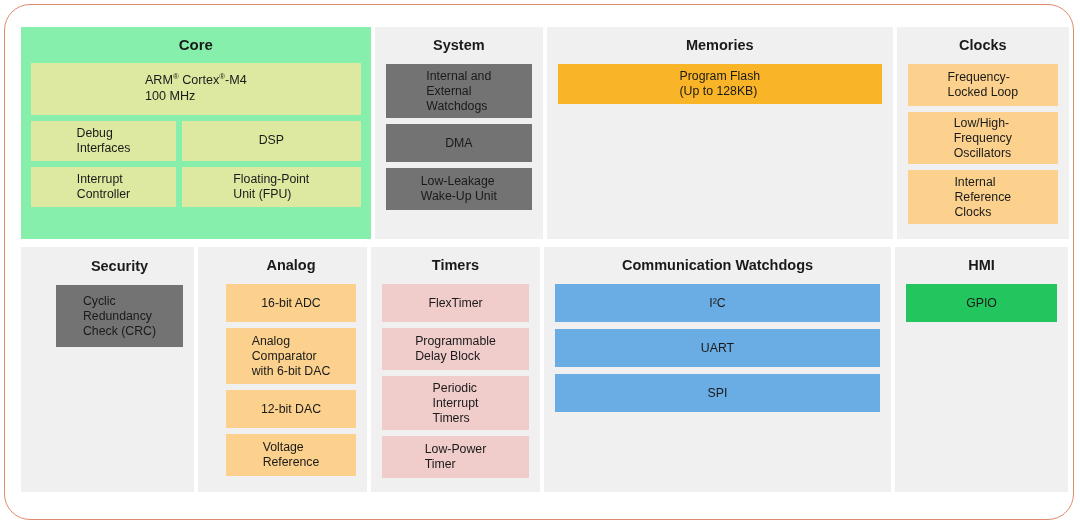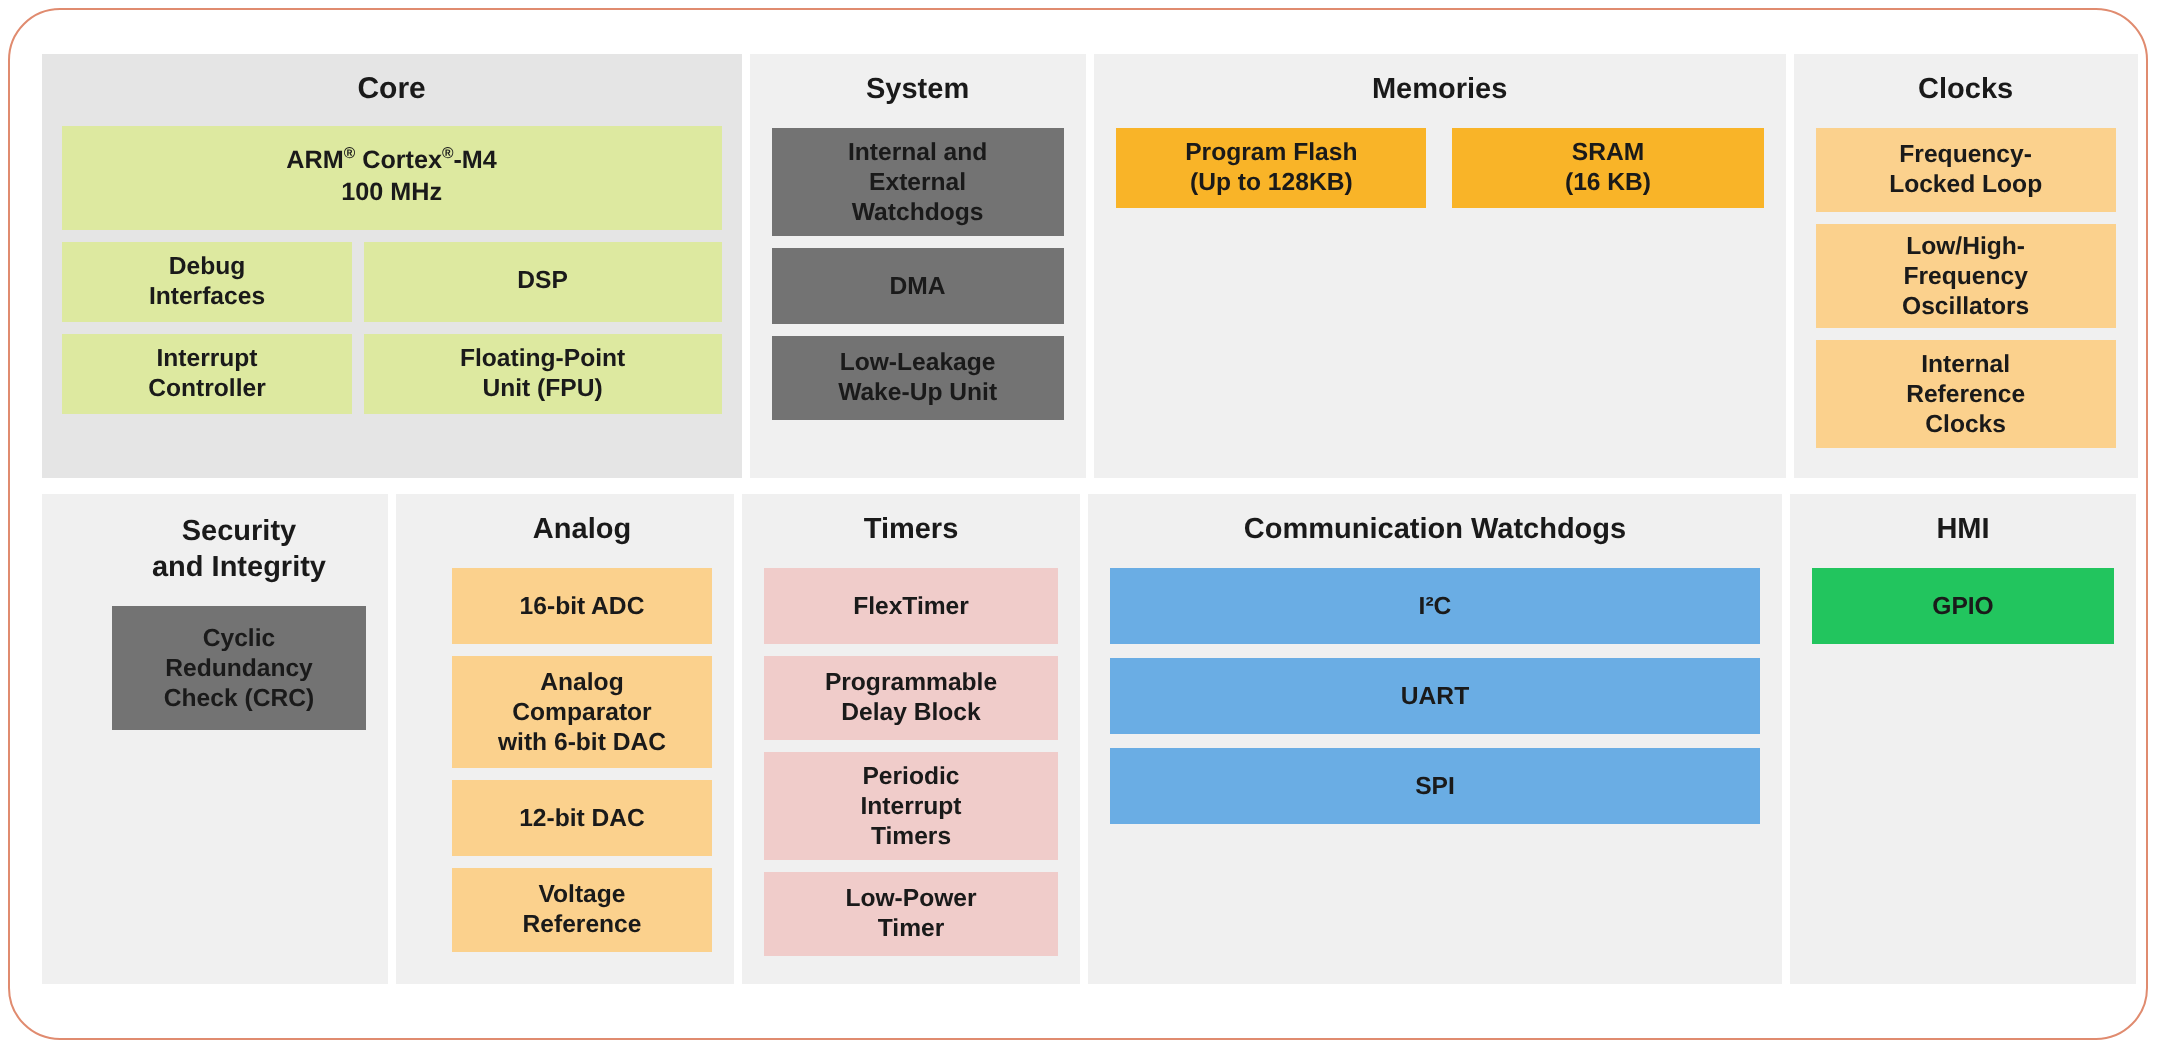--- a/index.html
+++ b/index.html
@@ -74,31 +74,29 @@
   .blocks {
     display: flex;
     flex-direction: column;
     gap: 6px;
   }
 
   .block {
     display: flex;
     align-items: center;
     justify-content: center;
-    text-align: center;
     font-size: 12.3px;
     color: #1a1a1a;
     line-height: 1.22;
     padding: 5px 4px;
-    font-weight: bold;
   }
 
   
   .p-core {
-    background: #e5e5e5;
+    background: #86efac;
     padding: 9px 10px 12px 10px;
   }
   .p-core .panel-title { font-size: 15px; margin-bottom: 9px; }
   .block-core { background: #dde9a0; }
   .core-cpu { height: 52px; font-size: 12.6px; }
   .core-grid {
     display: grid;
     grid-template-columns: 145px 1fr;
     gap: 6px;
   }
@@ -220,26 +218,20 @@
 
       <div class="panel p-memories">
         <div class="panel-title">Memories</div>
         <div class="mem-row">
           <div class="block block-orange mem-block">
             <div>
               <div>Program Flash</div>
               <div>(Up to 128KB)</div>
             </div>
           </div>
-          <div class="block block-orange mem-block">
-            <div>
-              <div>SRAM</div>
-              <div>(16 KB)</div>
-            </div>
-          </div>
         </div>
       </div>
 
       <div class="panel p-clocks">
         <div class="panel-title">Clocks</div>
         <div class="blocks">
           <div class="block block-amber clk-b0">
             <div>
               <div>Frequency-</div>
               <div>Locked Loop</div>
@@ -261,21 +253,20 @@
           </div>
         </div>
       </div>
     </div>
 
     <div class="row row-bottom">
 
       <div class="panel p-security">
         <div class="panel-title">
           <div>Security</div>
-          <div>and Integrity</div>
         </div>
         <div class="blocks">
           <div class="block block-gray sec-b0">
             <div>
               <div>Cyclic</div>
               <div>Redundancy</div>
               <div>Check (CRC)</div>
             </div>
           </div>
         </div>

